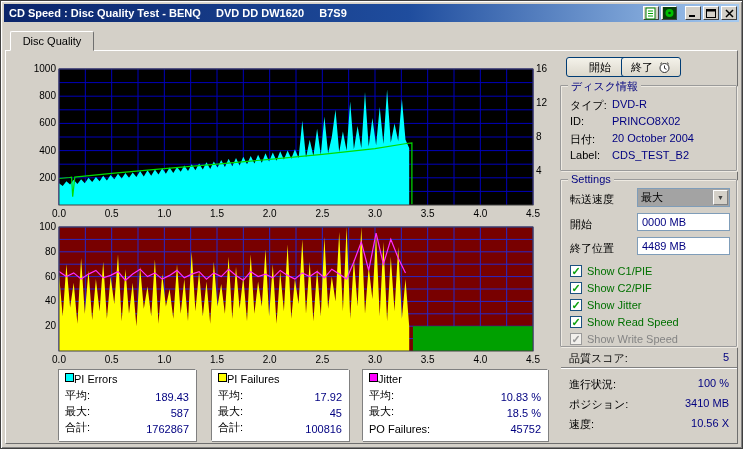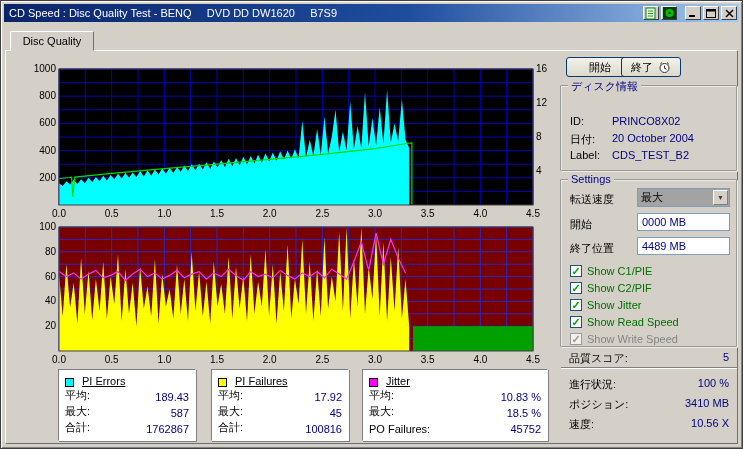--- a/index.html
+++ b/index.html
@@ -9,42 +9,42 @@
     border:1px solid #404040;
     box-shadow:inset 1px 1px 0 #ffffff, inset -1px -1px 0 #808080, inset 2px 2px 0 #dcd8d0;
     font-family:"Liberation Sans",sans-serif;font-size:11px;color:#000;
     overflow:hidden;
   }
   .titlebar{
     position:absolute;left:3px;top:3px;right:3px;height:18px;
     background:linear-gradient(90deg,#0a246a 0%,#1f4d9e 55%,#a6caf0 100%);
     display:flex;align-items:center;
   }
-  .title-text{color:#fff;font-weight:normal;font-size:11px;padding-left:5px;white-space:pre;}
+  .title-text{color:#fff;font-weight:bold;font-size:11px;padding-left:5px;white-space:pre;}
   .tb-right{position:absolute;right:2px;top:2px;display:flex;gap:2px;align-items:center;}
   .tb-btn{width:16px;height:14px;background:#d4d0c8;border:1px solid;border-color:#fff #404040 #404040 #fff;
     display:flex;align-items:center;justify-content:center;padding:0;}
   .tb-gap{width:4px;}
   .tab{
     position:absolute;left:9px;top:30px;width:84px;height:20px;background:#d4d0c8;
     border:1px solid;border-color:#fff #6f6f6f #d4d0c8 #fff;z-index:3;
     display:flex;align-items:center;justify-content:center;border-radius:2px 2px 0 0;
   }
   .pane{
     position:absolute;left:4px;top:49px;right:4px;bottom:4px;
     border:1px solid;border-color:#fff #6f6f6f #6f6f6f #fff;z-index:1;
   }
   svg.chart{position:absolute;z-index:2;}
   .statbox{
     position:absolute;top:368px;height:72px;background:#fff;
     border:1px solid;border-color:#808080 #fff #fff #808080;
     box-shadow:1px 1px 0 #808080;
     padding:3px 6px;z-index:2;
   }
-  .statbox .sb-title{display:flex;align-items:flex-end;gap:8px;height:14px;text-decoration:underline;}
+  .statbox .sb-title{display:flex;align-items:flex-start;gap:0;height:14px;}
   .swatch{width:9px;height:9px;border:1px solid #000;display:inline-block;}
   .sb-row{display:flex;justify-content:space-between;height:16px;align-items:flex-end;}
   .sb-row .v{color:#000080;}
   .btn{
     position:absolute;height:20px;background:linear-gradient(#f4f2ea,#dcd8cc);
     border:1px solid #003c74;border-radius:3px;
     display:flex;align-items:center;justify-content:center;gap:5px;
     font-size:11px;z-index:2;padding:0 6px;
   }
   .group{
@@ -292,20 +292,24 @@
     <span>終了</span>
     <svg width="13" height="13" viewBox="0 0 13 13">
       <circle cx="6.5" cy="7" r="4.5" fill="#fff" stroke="#303030"></circle>
       <path d="M6.5 4.5v2.8l2 1" stroke="#303030" fill="none"></path>
       <path d="M2.2 3.2l1.8-1.6M10.8 3.2L9 1.6" stroke="#303030"></path>
     </svg>
   </button>
 
   <div class="group" style="left:559px;top:84px;width:177px;height:86px;">
     <span class="group-title">ディスク情報</span>
+    <div class="g-row" style="top:12px;">
+        <span class="g-label">タイプ:</span>
+        <span class="g-value">DVD-R</span>
+      </div>
     <div class="g-row" style="top:29px;">
         <span class="g-label">ID:</span>
         <span class="g-value">PRINCO8X02</span>
       </div>
     <div class="g-row" style="top:46px;">
         <span class="g-label">日付:</span>
         <span class="g-value">20 October 2004</span>
       </div>
     <div class="g-row" style="top:63px;">
         <span class="g-label">Label:</span>

